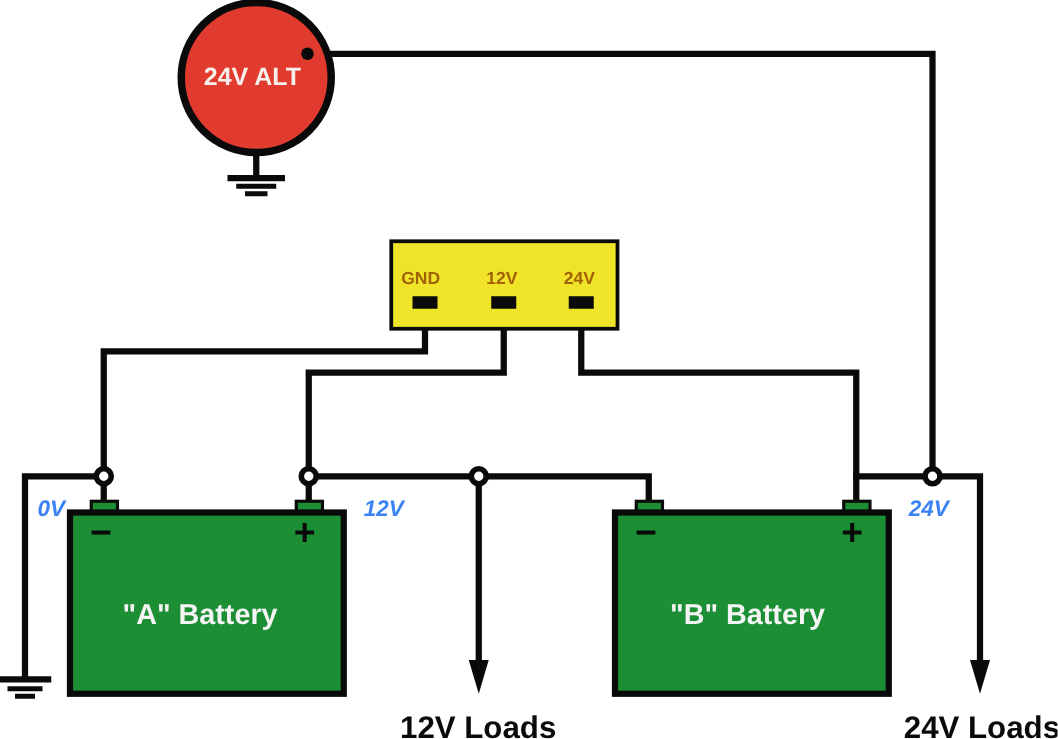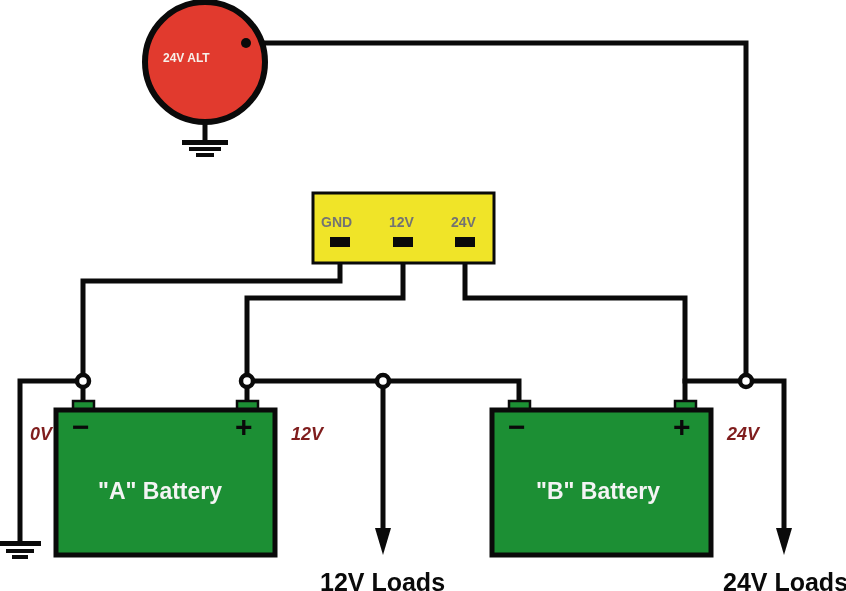--- a/index.html
+++ b/index.html
@@ -1,25 +1,25 @@
 <!DOCTYPE html>
 <html><head>
 <meta charset="utf-8">
 <style>
   html, body { margin:0; padding:0; background:#ffffff; }
   body { width:846px; height:591px; position:relative; overflow:hidden; font-family:"Liberation Sans", sans-serif; }
   svg { position:absolute; left:0; top:0; }
   .wire { stroke:#0a0a0a; stroke-width:5; fill:none; stroke-linecap:square; stroke-linejoin:miter; }
   .node { fill:#ffffff; stroke:#0a0a0a; stroke-width:4.5; }
   .lbl { position:absolute; font-weight:bold; white-space:nowrap; }
-  .volt { color:#7f1d1d; font-style:italic; font-size:18px;margin-top:27px; }
+  .volt { color:#3b82f6; font-style:italic; font-size:18px; }
   .bat-name { color:#f4f4f4; font-size:23px; }
   .load { color:#0a0a0a; font-size:25px; }
-  .conn { color:#737373; font-size:14px; }
-  .alt-text { color:#f7f0ea; font-size:12px; }
+  .conn { color:#a16207; font-size:14px; }
+  .alt-text { color:#f7f0ea; font-size:20px; }
 </style>
 </head>
 <body>
 
 <svg width="846" height="591" viewBox="0 0 846 591">
 
   <path class="wire" d="M247 43 H746 V381"></path>
 
   <path class="wire" d="M205 115 V140"></path>
   <g>

